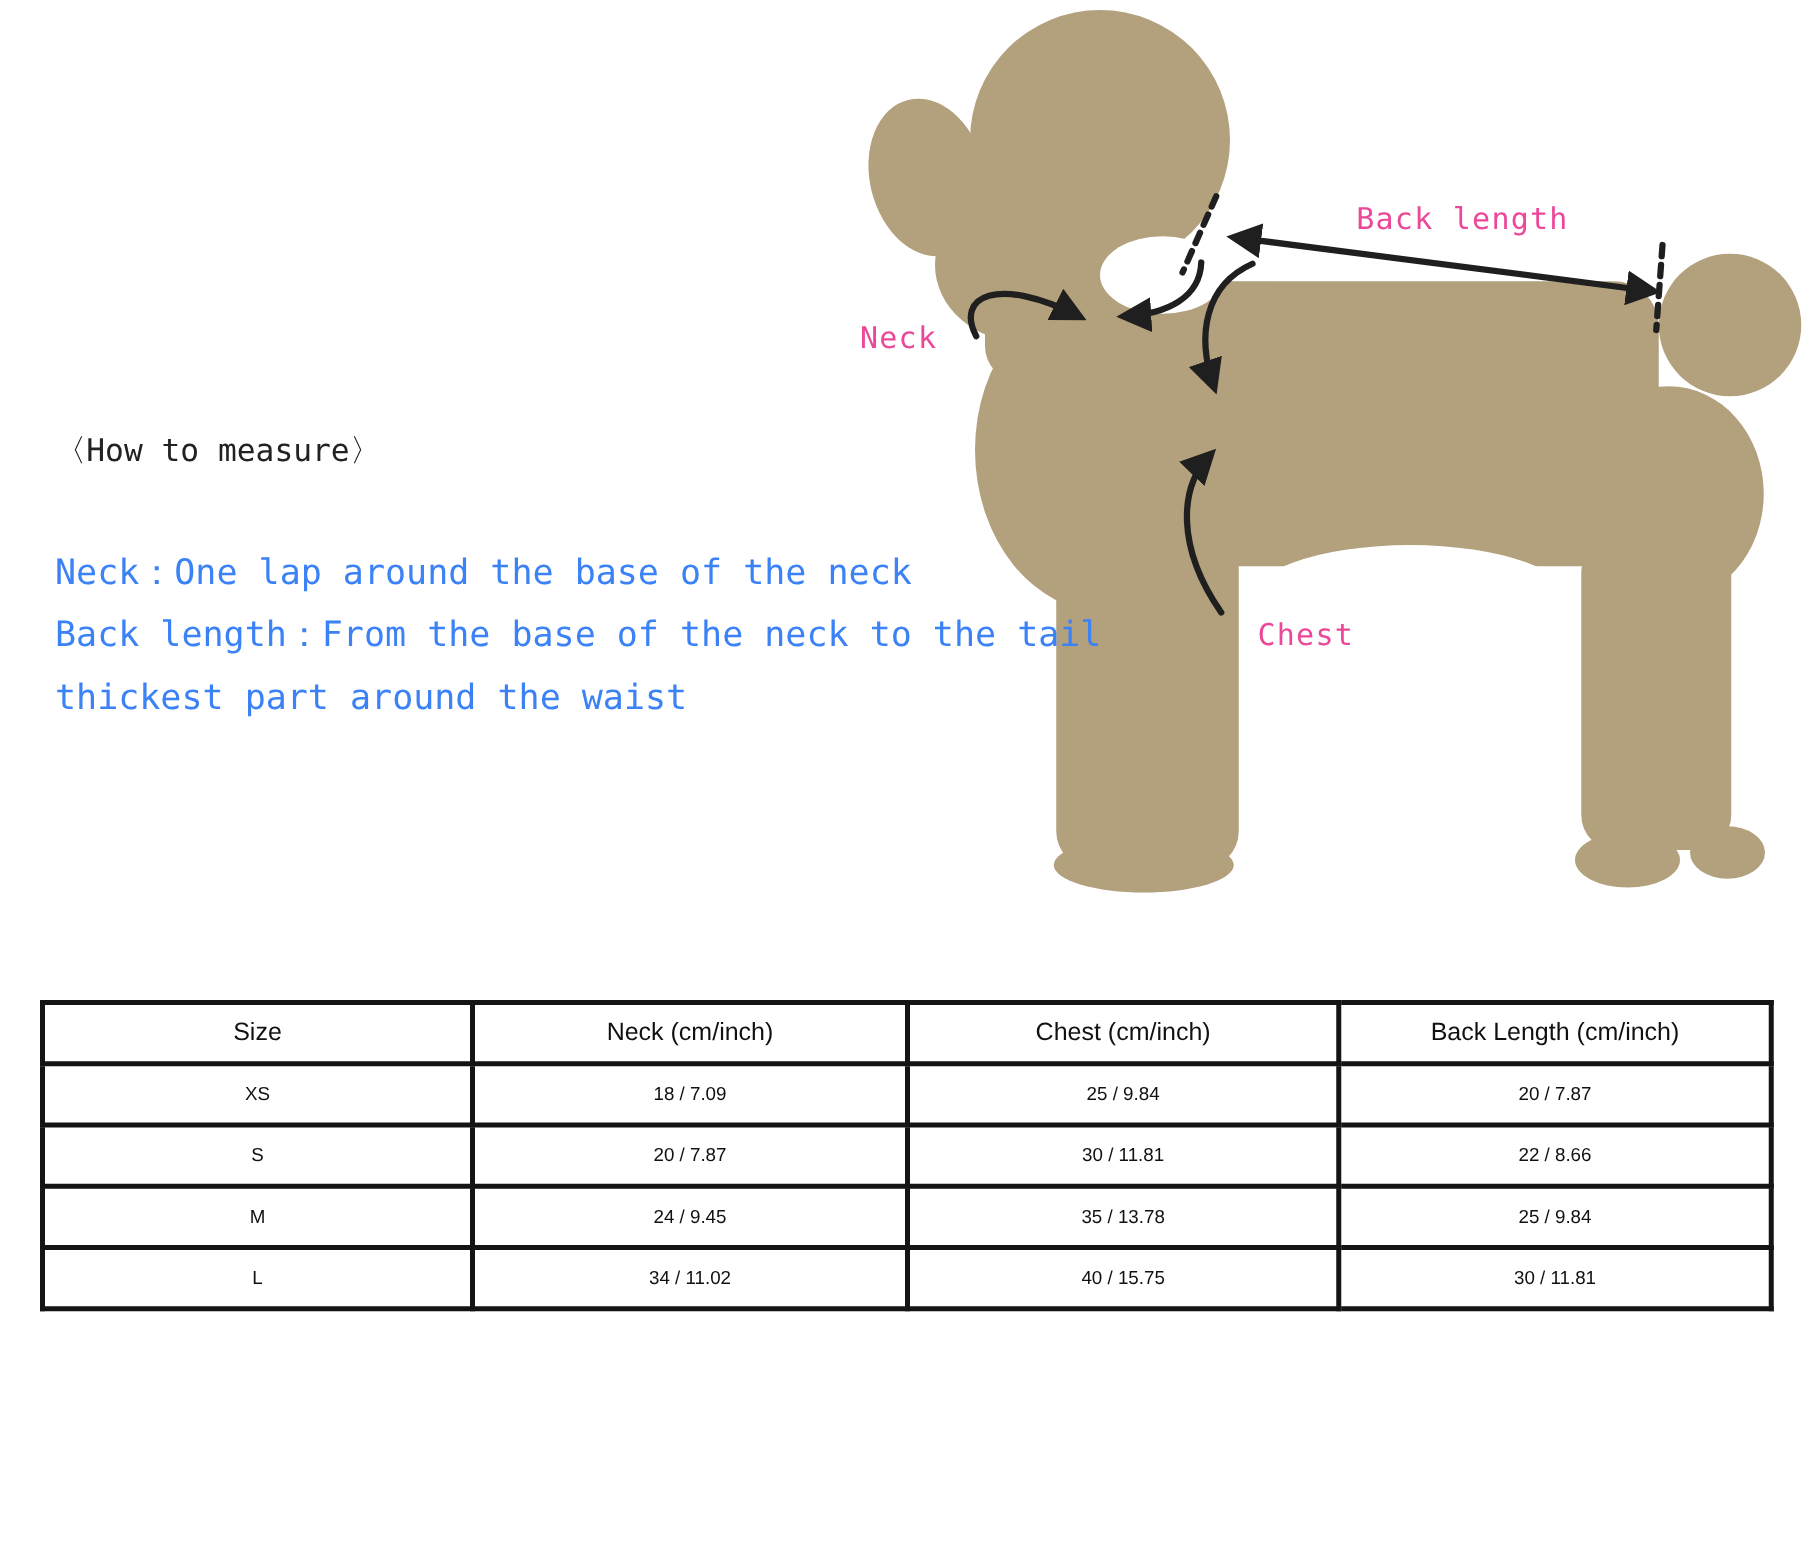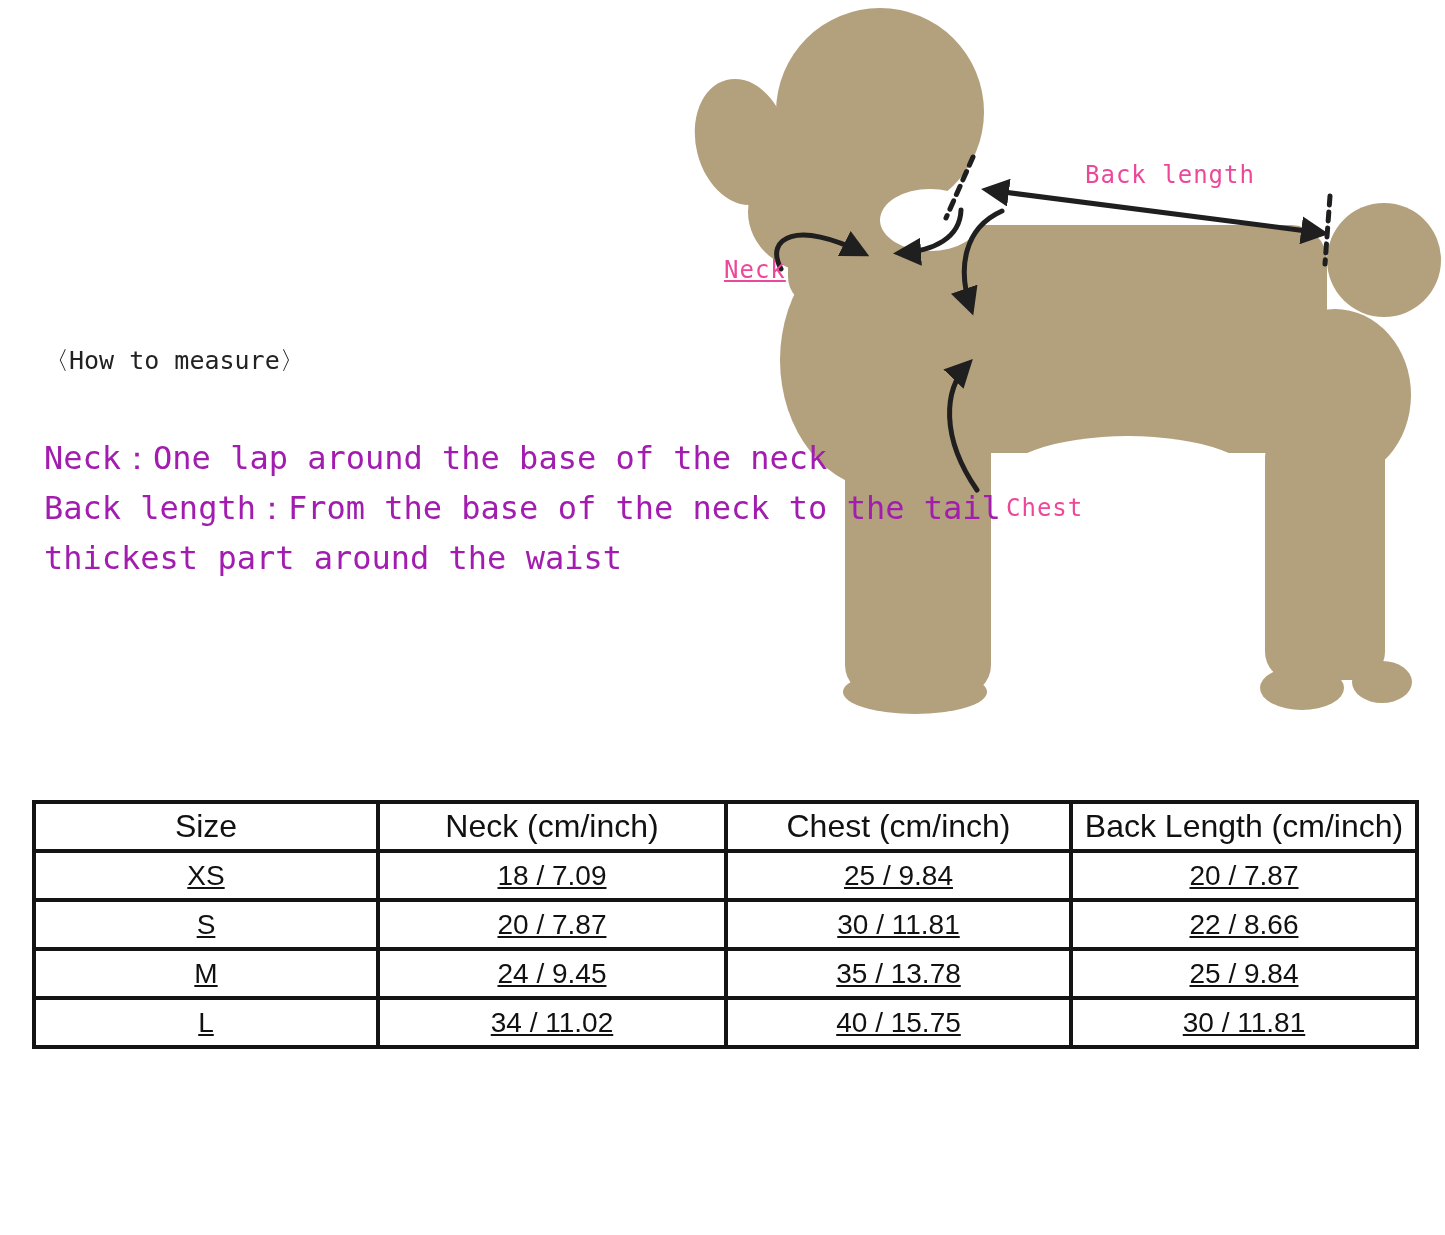--- a/index.html
+++ b/index.html
@@ -4,39 +4,39 @@
 <style>
   html,body{margin:0;padding:0;background:#ffffff;}
   .canvas{
     position:relative;width:1445px;height:1235px;background:#ffffff;overflow:hidden;
     font-family:"DejaVu Sans Mono","DejaVu Sans",monospace;color:#1c1c1c;
   }
   
   .diagram{position:absolute;left:0;top:0;width:1445px;height:760px;}
   .dog-svg{position:absolute;left:680px;top:0;width:765px;height:740px;}
   .dlabel{position:absolute;font-size:24px;letter-spacing:1px;color:#ec4899;white-space:nowrap;}
-  .dlabel.neck{left:724px;top:256px;text-decoration:underline;}
+  .dlabel.neck{left:688px;top:256px;}
   .dlabel.back{left:1085px;top:161px;}
   .dlabel.chest{left:1006px;top:494px;}
   
   .howto{position:absolute;left:44px;top:344px;width:800px;}
   .howto-title{font-size:25px;color:#222;margin-bottom:56px;white-space:nowrap;}
-  .howto-lines div{font-size:32px;line-height:50px;color:#a21caf;white-space:nowrap;}
+  .howto-lines div{font-size:28px;line-height:50px;color:#3b82f6;white-space:nowrap;}
   
   table.size-chart{
     position:absolute;left:32px;top:800px;width:1383px;
     border-collapse:collapse;table-layout:fixed;
     font-family:"Liberation Sans","DejaVu Sans",sans-serif;color:#111;
   }
   .size-chart th,.size-chart td{
     border:4px solid #141414;text-align:center;vertical-align:middle;
     height:45px;padding:0;font-weight:normal;
   }
-  .size-chart th{font-size:32px;}
-  .size-chart td{font-size:28px;text-decoration:underline;}
+  .size-chart th{font-size:20px;}
+  .size-chart td{font-size:15px;}
 </style>
 </head>
 <body>
 
 <div class="canvas">
 
   <section class="diagram">
     <svg class="dog-svg" viewBox="0 0 765 740" xmlns="http://www.w3.org/2000/svg">
       <defs>
         <marker id="arrow" viewBox="0 0 10 10" refX="7.5" refY="5" markerWidth="5.6" markerHeight="5.6" orient="auto-start-reverse">

